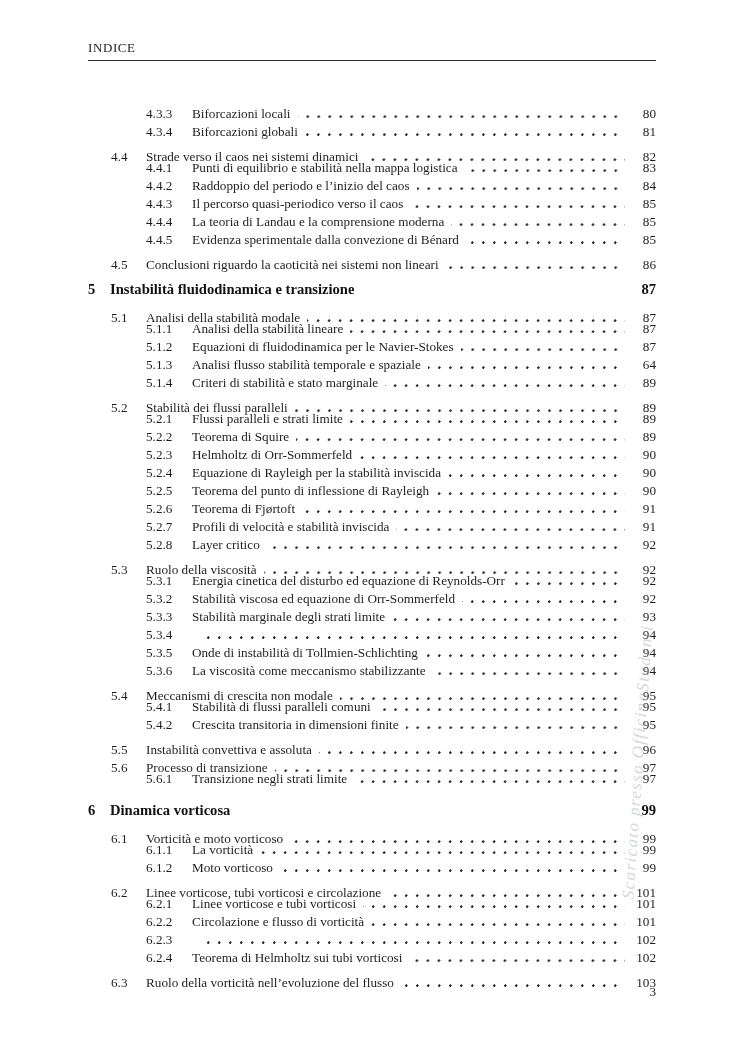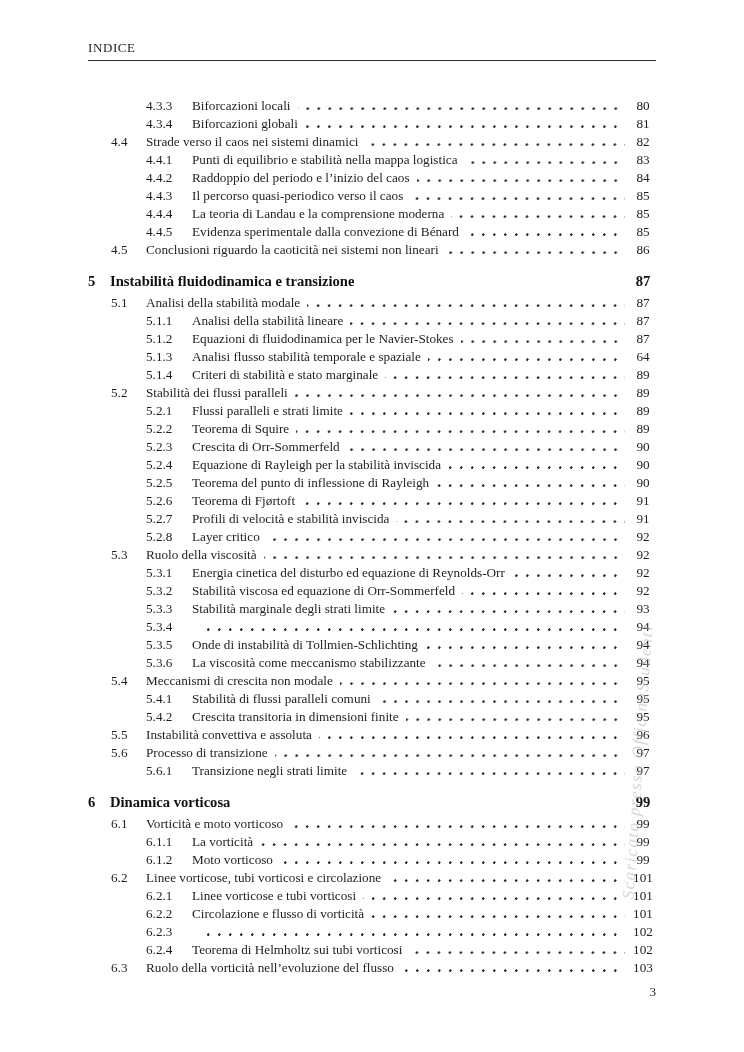--- a/index.html
+++ b/index.html
@@ -16,52 +16,52 @@
   .header {
     position:absolute; left:88px; top:38px; width:568px;
     border-bottom:1px solid #2e2e2e;
     padding-bottom:4px;
   }
   .header .running {
     font-size:13px; letter-spacing:0.6px; color:#222;
   }
   
   .toc {
-    position:absolute; left:88px; top:97px; width:568px;
+    position:absolute; left:88px; top:105px; width:568px;
   }
   .row {
     display:flex; align-items:baseline;
     height:18px; line-height:18px;
     font-size:13.2px;
     white-space:nowrap;
   }
   .row .num { flex:0 0 auto; }
   .row .title { flex:0 1 auto; overflow:hidden; }
   .row .leader {
     flex:1 1 auto;
     height:4px;
     margin:0 5px 0 7px;
     background-image:radial-gradient(circle at 1.3px 2.6px, #2b2b2b 1.05px, rgba(0,0,0,0) 1.45px);
     background-size:11px 4px;
     background-repeat:repeat-x;
     background-position:right 0 bottom 0;
   }
   .row .pagenum {
-    flex:0 0 auto; min-width:26px; text-align:center;
+    flex:0 0 auto; min-width:26px; text-align:right;
   }
   .row.chapter {
     font-weight:bold; font-size:14.6px;
     height:20px; line-height:20px;
     margin-top:12px; margin-bottom:3px;
     color:#111;
   }
   .row.chapter .leader { background-image:none; }
   .row.chapter .num { width:22px; }
   .row.section { padding-left:23px; }
-  .row.section .num { width:35px; }
+  .row.section .num { width:35px;margin-top:7px; }
   .row.subsection { padding-left:58px; }
   .row.subsection .num { width:46px; }
   
   .footer {
     position:absolute; left:88px; top:984px; width:568px;
     text-align:right; font-size:13.2px; color:#222;
   }
   
   .watermark {
     position:absolute; left:408px; top:752px;
@@ -190,21 +190,21 @@
         <span class="pagenum">89</span>
       </div>
       <div class="row subsection">
         <span class="num">5.2.2</span>
         <span class="title">Teorema di Squire</span>
         <span class="leader"></span>
         <span class="pagenum">89</span>
       </div>
       <div class="row subsection">
         <span class="num">5.2.3</span>
-        <span class="title">Crescita di Orr-Sommerfeld</span>
+        <span class="title">Helmholtz di Orr-Sommerfeld</span>
         <span class="leader"></span>
         <span class="pagenum">90</span>
       </div>
       <div class="row subsection">
         <span class="num">5.2.4</span>
         <span class="title">Equazione di Rayleigh per la stabilità inviscida</span>
         <span class="leader"></span>
         <span class="pagenum">90</span>
       </div>
       <div class="row subsection">

